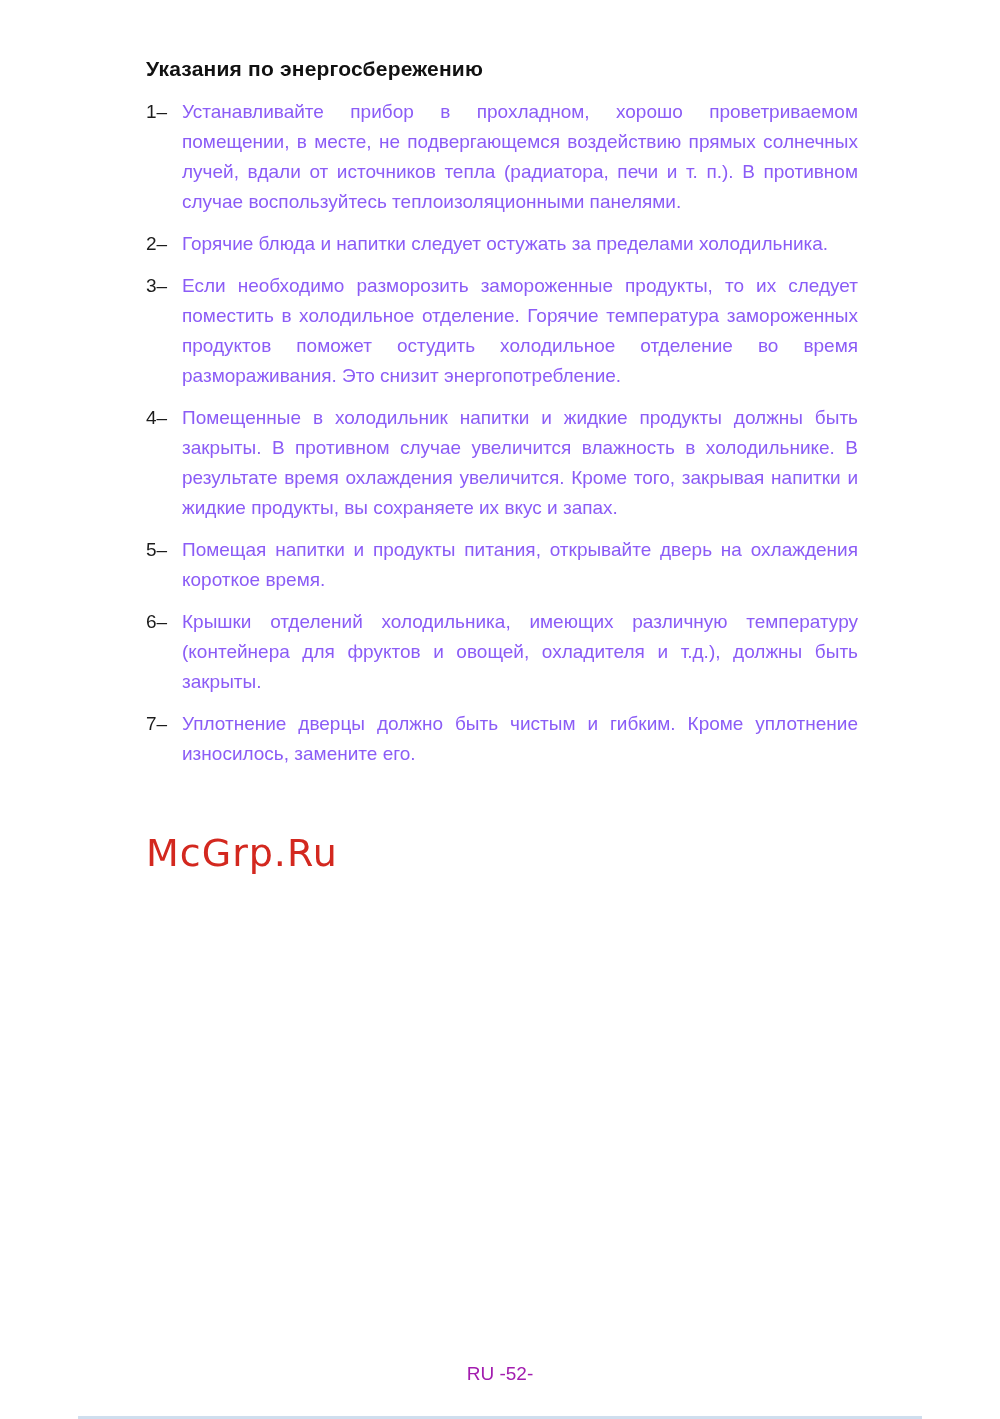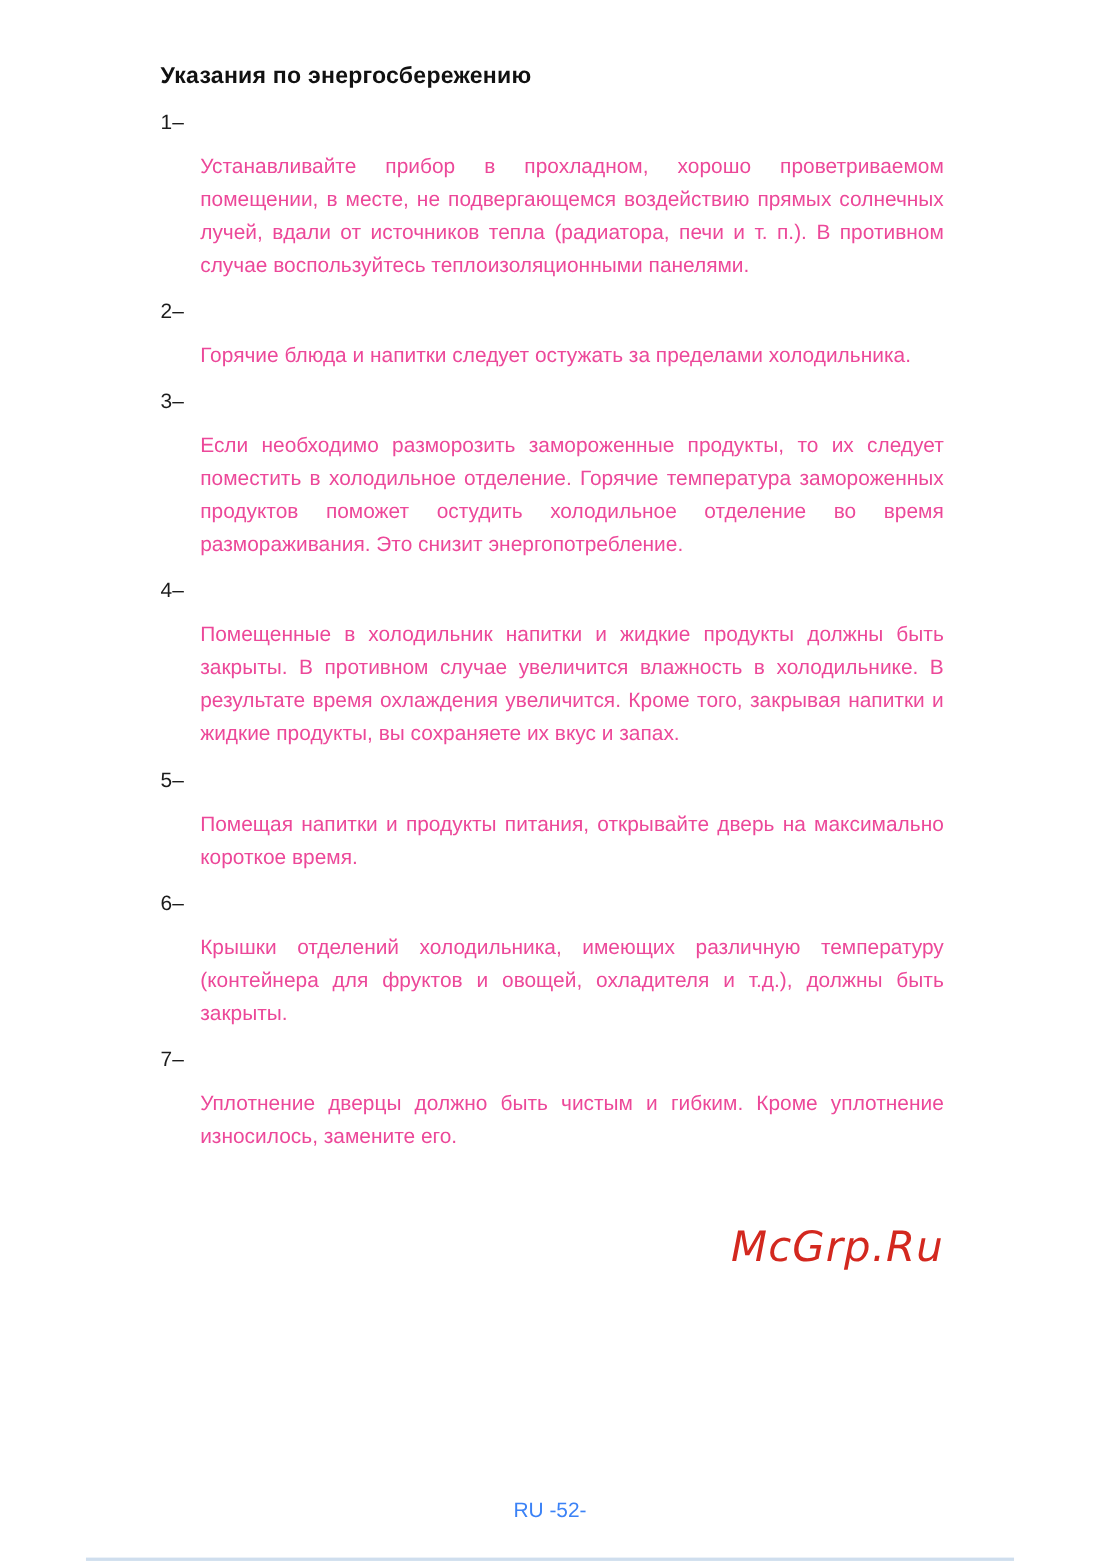--- a/index.html
+++ b/index.html
@@ -35,39 +35,37 @@
     line-height: 30px;
   }
   .tip-num {
     flex: 0 0 36px;
     width: 36px;
     color: #1c1c1c;
   }
   .tip-text {
     flex: 1;
     text-align: justify;
-    color: #ec4899;
-    margin-top: 40px;
+    color: #8b5cf6;
   }
   .watermark {
     margin-top: 62px;
-    text-align: right;
+    text-align: left;
     font-family: "DejaVu Sans", sans-serif;
-    font-style: italic;
     font-size: 38px;
     letter-spacing: 1px;
   }
   .footer {
     position: absolute;
     left: 0;
     right: 0;
     bottom: 34px;
     text-align: center;
     font-size: 19px;
-    color: #3b82f6;
+    color: #a21caf;
   }
   .bottom-rule {
     position: absolute;
     left: 0;
     right: 0;
     bottom: 0;
     height: 3px;
     background: #cfdeee;
   }
 </style>
@@ -96,21 +94,21 @@
         <div class="tip-text">Если необходимо разморозить замороженные продукты, то их следует поместить в холодильное отделение. Горячие температура замороженных продуктов поможет остудить холодильное отделение во время размораживания. Это снизит энергопотребление.</div>
       </div>
 
       <div class="tip-item">
         <span class="tip-num">4–</span>
         <div class="tip-text">Помещенные в холодильник напитки и жидкие продукты должны быть закрыты. В противном случае увеличится влажность в холодильнике. В результате время охлаждения увеличится. Кроме того, закрывая напитки и жидкие продукты, вы сохраняете их вкус и запах.</div>
       </div>
 
       <div class="tip-item">
         <span class="tip-num">5–</span>
-        <div class="tip-text">Помещая напитки и продукты питания, открывайте дверь на максимально короткое время.</div>
+        <div class="tip-text">Помещая напитки и продукты питания, открывайте дверь на охлаждения короткое время.</div>
       </div>
 
       <div class="tip-item">
         <span class="tip-num">6–</span>
         <div class="tip-text">Крышки отделений холодильника, имеющих различную температуру (контейнера для фруктов и овощей, охладителя и т.д.), должны быть закрыты.</div>
       </div>
 
       <div class="tip-item">
         <span class="tip-num">7–</span>
         <div class="tip-text">Уплотнение дверцы должно быть чистым и гибким. Кроме уплотнение износилось, замените его.</div>

